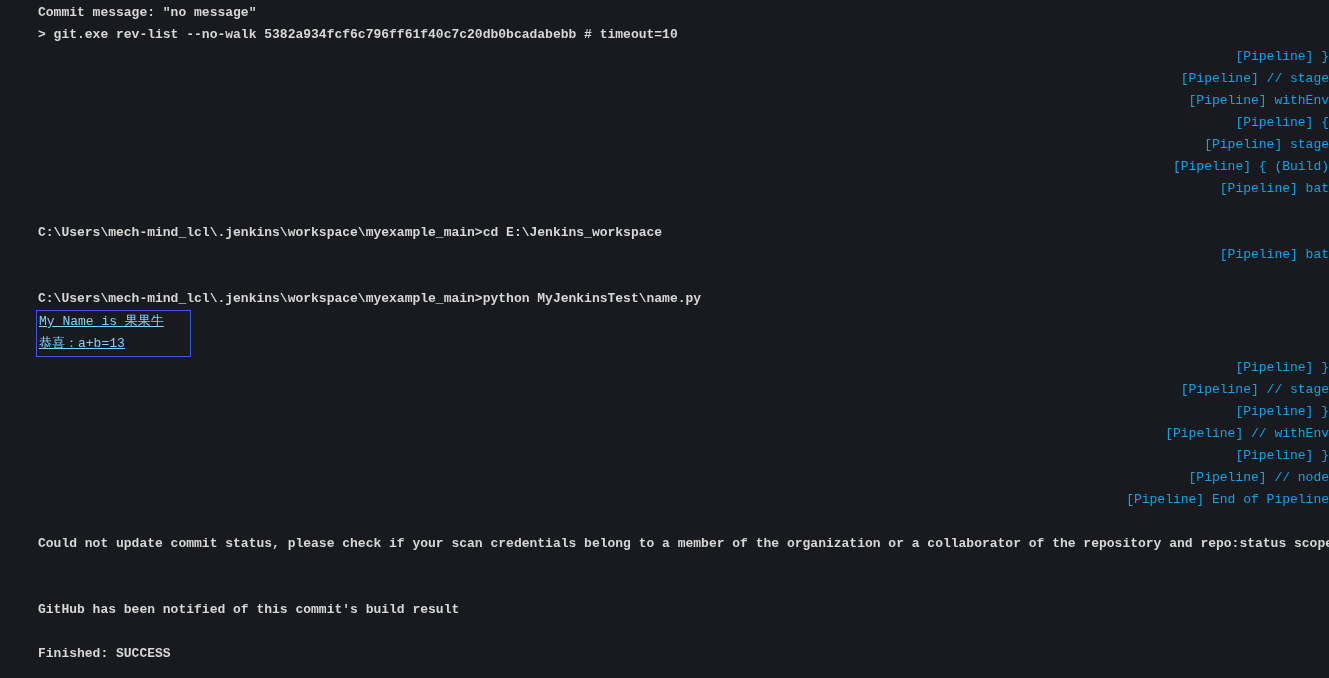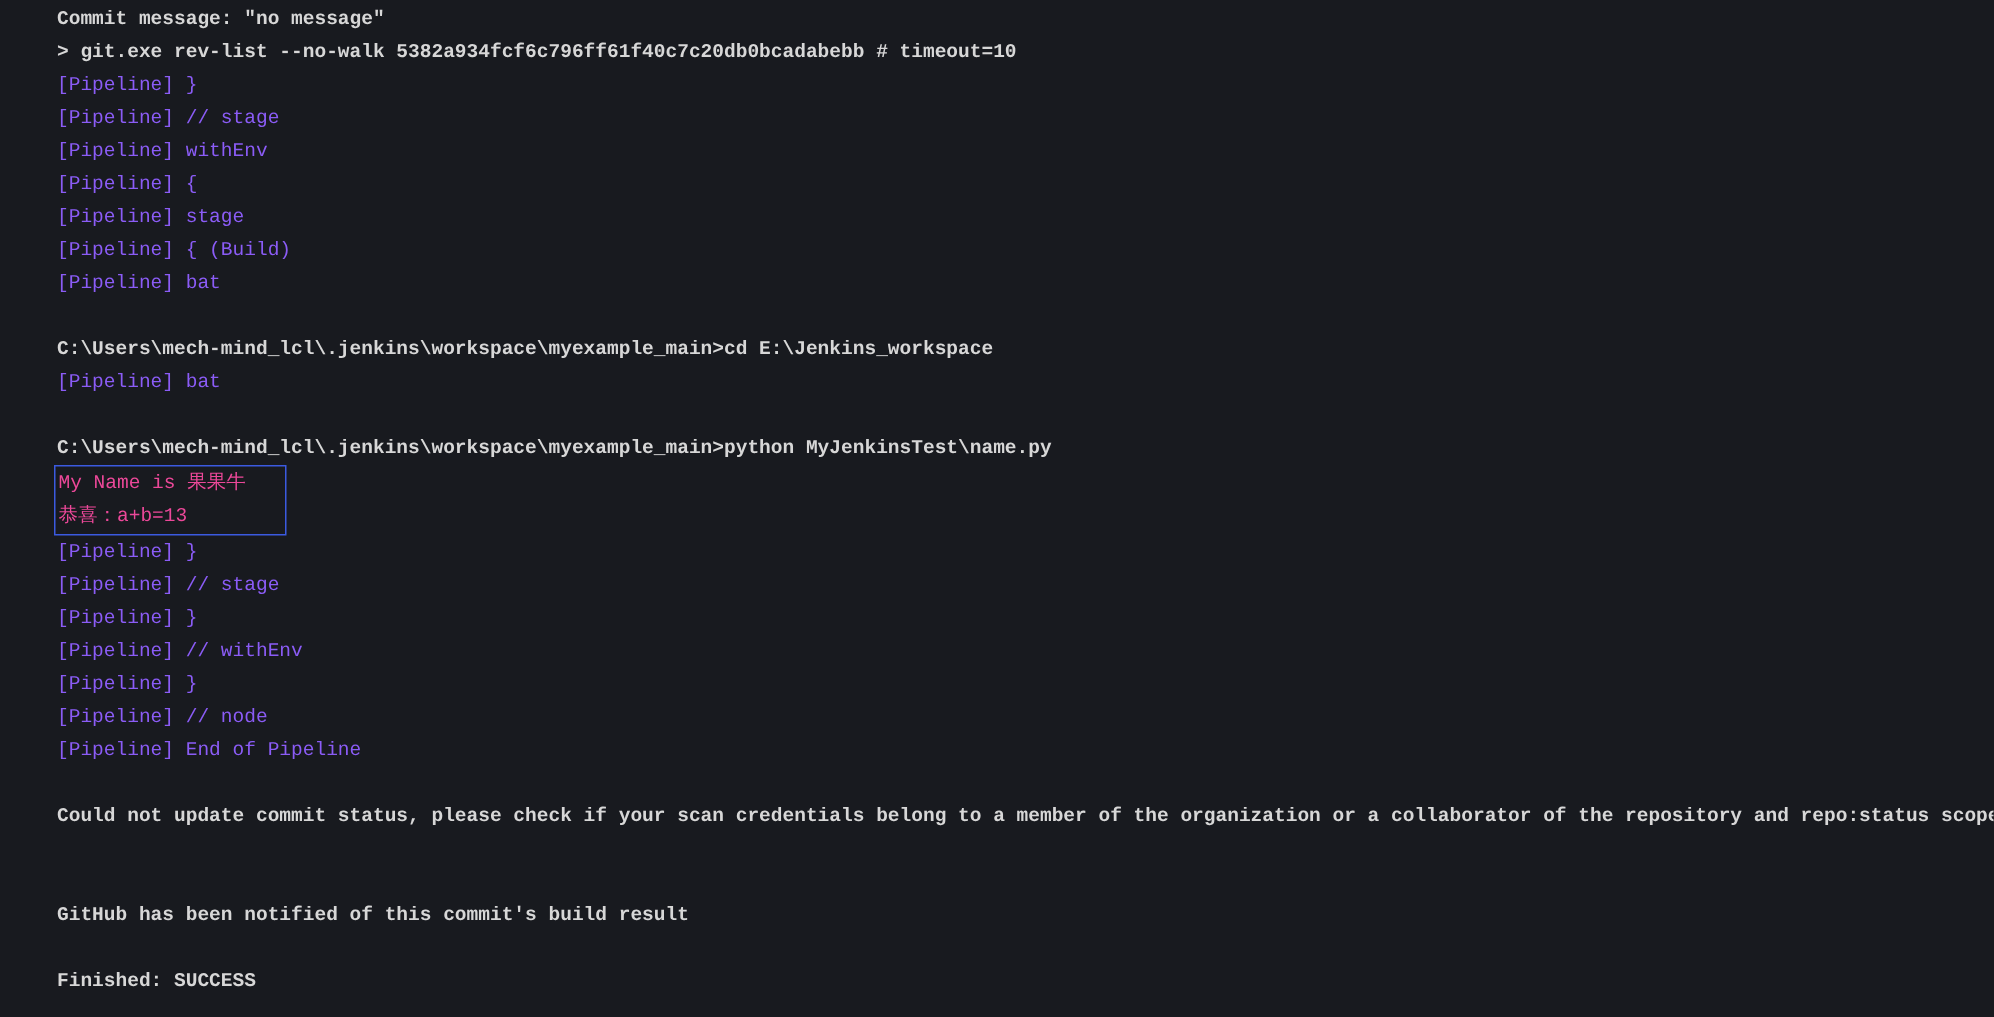--- a/index.html
+++ b/index.html
@@ -21,29 +21,31 @@
       padding-left: 18px;
     }
     .line {
       min-height: 22px;
     }
     .bold-white {
       color: #d7d7d7;
       font-weight: bold;
     }
     .normal {
-      color: #8b5cf6;
+      color: #0ea5e9;
+      text-align: right;
     }
     .highlighted-box {
       border: 1px solid #3b5ae0;
       display: inline-block;
       margin-left: -2px;
       padding: 0 26px 1px 2px;
     }
     .highlighted-box .line {
-      color: #ec4899;
+      color: #7dd3fc;
+      text-decoration: underline;
     }
   </style>
 </head>
 <body>
 
 <div class="console" id="console-container">
 <div class="line bold-white">Commit message: "no message"</div><div class="line bold-white"> &gt; git.exe rev-list --no-walk 5382a934fcf6c796ff61f40c7c20db0bcadabebb # timeout=10</div><div class="line normal">[Pipeline] }</div><div class="line normal">[Pipeline] // stage</div><div class="line normal">[Pipeline] withEnv</div><div class="line normal">[Pipeline] {</div><div class="line normal">[Pipeline] stage</div><div class="line normal">[Pipeline] { (Build)</div><div class="line normal">[Pipeline] bat</div><div class="line normal">&nbsp;</div><div class="line bold-white">C:\Users\mech-mind_lcl\.jenkins\workspace\myexample_main&gt;cd E:\Jenkins_workspace </div><div class="line normal">[Pipeline] bat</div><div class="line normal">&nbsp;</div><div class="line bold-white">C:\Users\mech-mind_lcl\.jenkins\workspace\myexample_main&gt;python MyJenkinsTest\name.py </div><div class="highlighted-box"><div class="line">My Name is 果果牛</div><div class="line">恭喜：a+b=13</div></div><div class="line normal">[Pipeline] }</div><div class="line normal">[Pipeline] // stage</div><div class="line normal">[Pipeline] }</div><div class="line normal">[Pipeline] // withEnv</div><div class="line normal">[Pipeline] }</div><div class="line normal">[Pipeline] // node</div><div class="line normal">[Pipeline] End of Pipeline</div><div class="line normal">&nbsp;</div><div class="line bold-white">Could not update commit status, please check if your scan credentials belong to a member of the organization or a collaborator of the repository and repo:status scope is selected</div><div class="line normal">&nbsp;</div><div class="line normal">&nbsp;</div><div class="line bold-white">GitHub has been notified of this commit's build result</div><div class="line normal">&nbsp;</div><div class="line bold-white">Finished: SUCCESS</div></div>
 
 </body></html>

